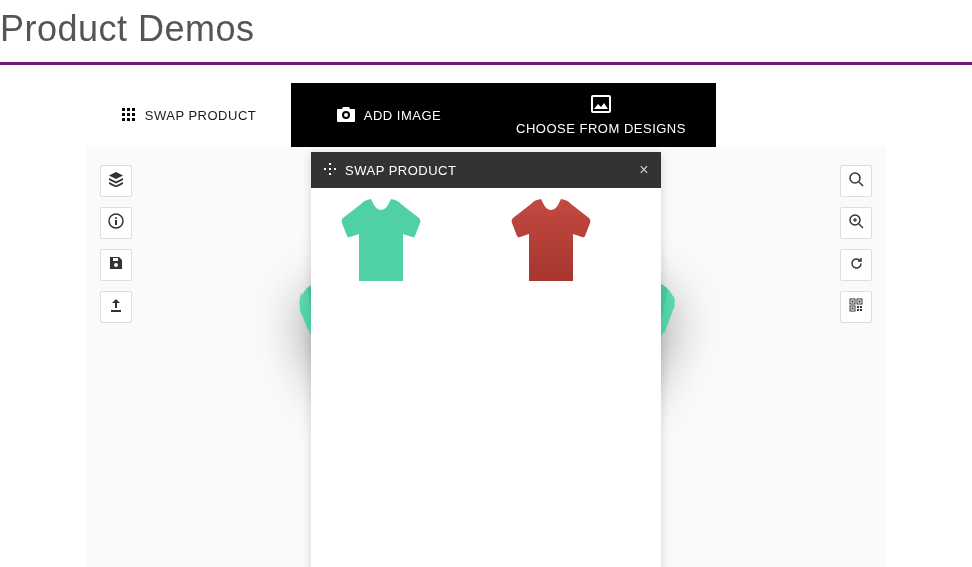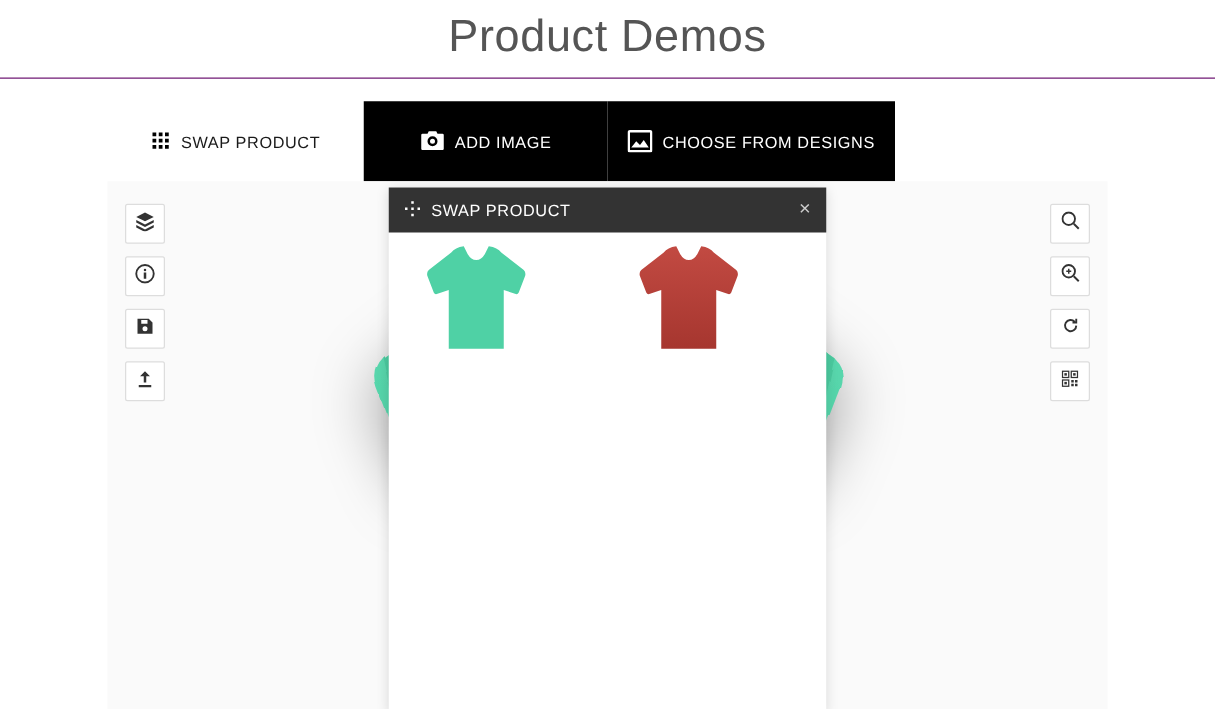--- a/index.html
+++ b/index.html
@@ -1,21 +1,21 @@
 <!DOCTYPE html>
 <html><head>
   <meta charset="utf-8">
   <style>
     * { margin: 0; padding: 0; box-sizing: border-box; }
     body { font-family: 'Segoe UI', Arial, sans-serif; background: #fff; }
     
     .header {
-      text-align: center;
+      text-align: left;
       padding: 8px 0 12px;
-      border-bottom: 1px solid #701a75;
+      border-bottom: 3px solid #701a75;
       margin-bottom: 18px;
     }
     .header h1 {
       font-size: 36px;
       font-weight: 300;
       color: #555;
       letter-spacing: 0.5px;
     }
     
     .container {
@@ -42,21 +42,21 @@
       background: #fff;
       color: #1a1a1a;
       width: 205px;
     }
     .tab-dark {
       background: #000;
       color: #fff;
     }
     .tab-add-image { width: 195px; }
     .tab-add-text { width: 170px; }
-    .tab-designs { width: 230px; }
+    .tab-designs { width: 230px; flex-direction: column; }
     
     .tab-icon { display: flex; align-items: center; }
     
     .canvas-area {
       background: #fafafa;
       height: 430px;
       position: relative;
       overflow: hidden;
     }
     

